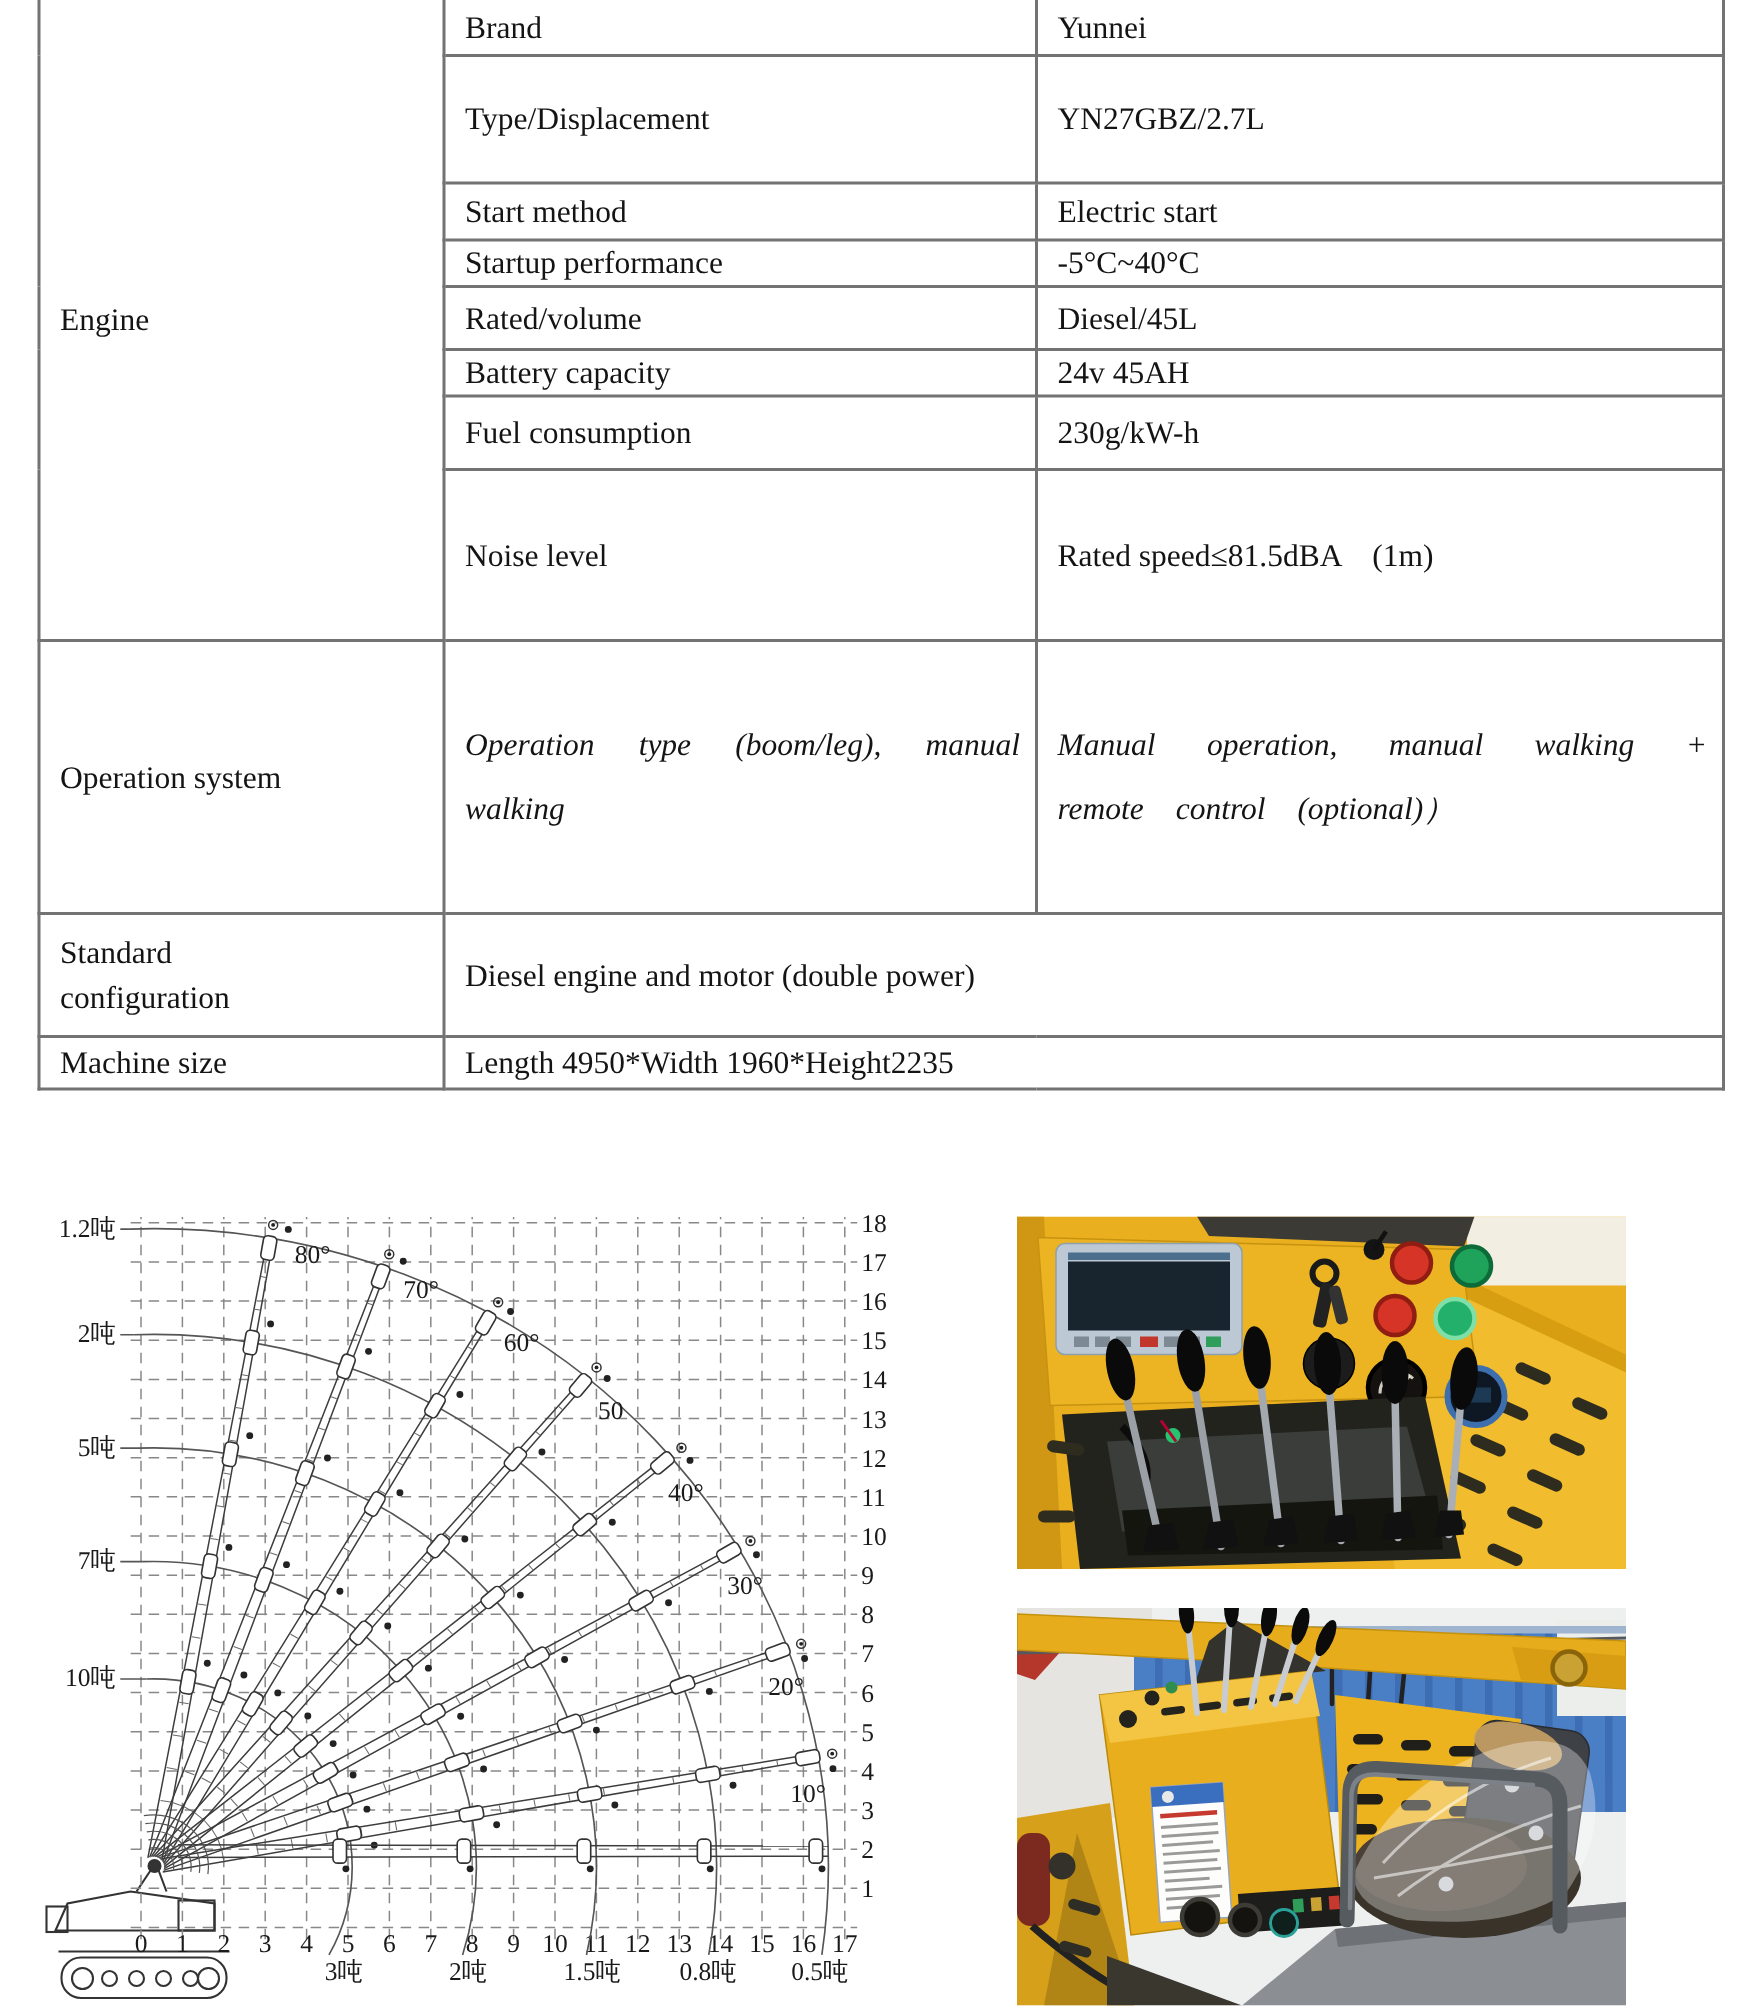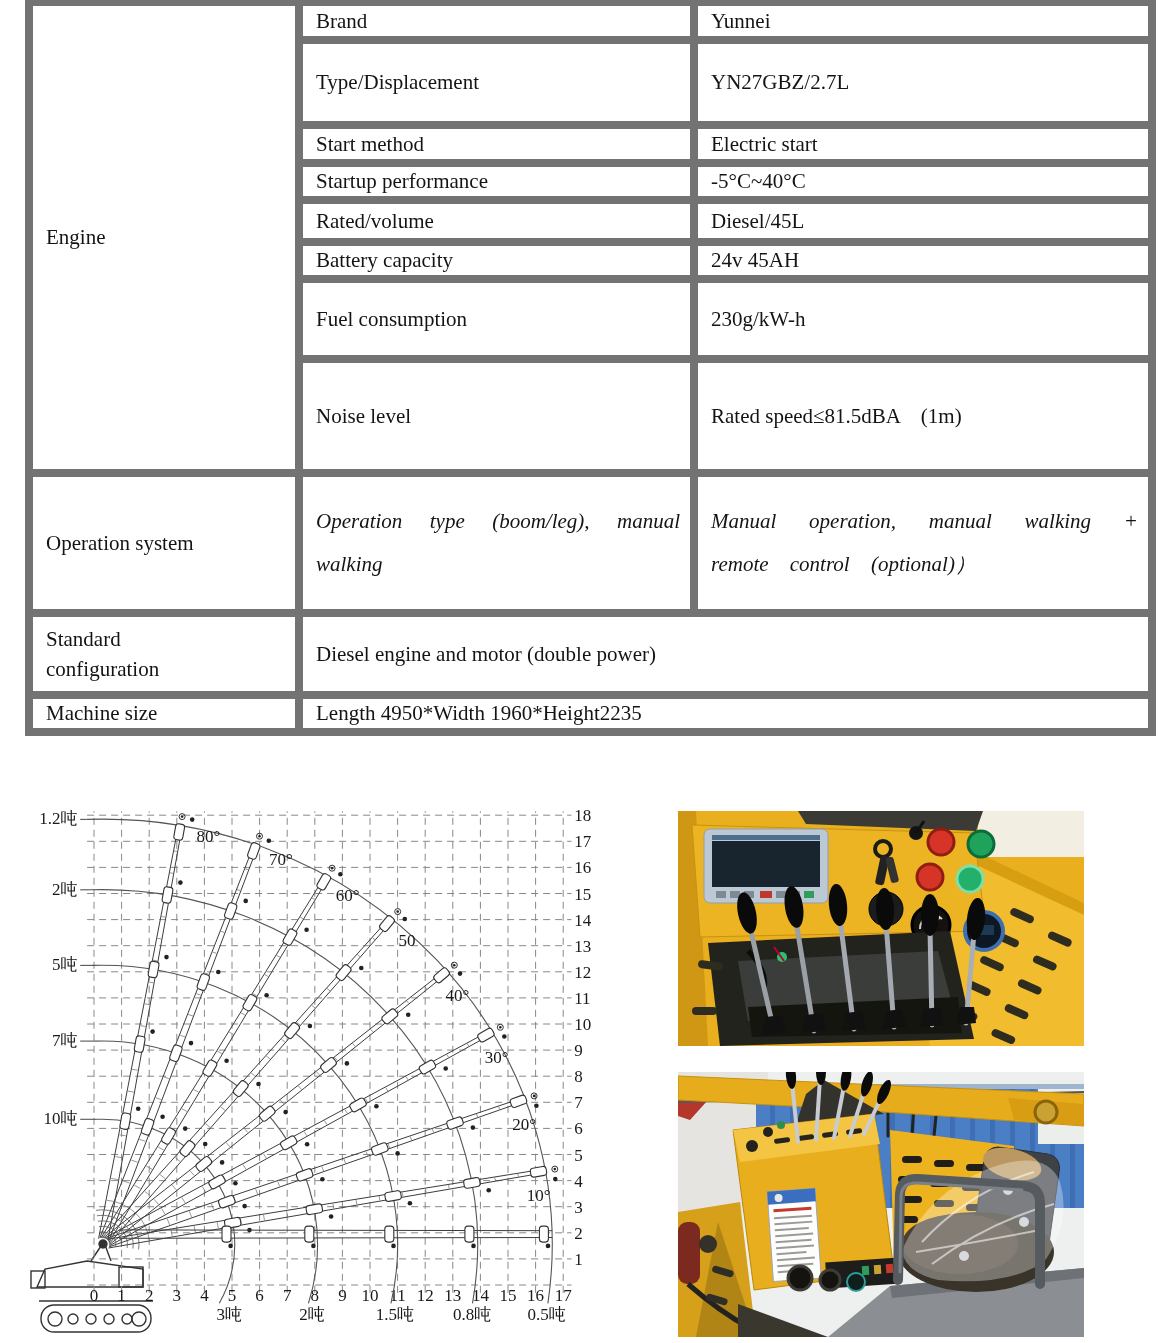--- a/index.html
+++ b/index.html
@@ -1,21 +1,21 @@
 <!DOCTYPE html>
 <html><head>
 <meta charset="utf-8">
 <style>
   html,body{margin:0;padding:0;background:#fff;}
   .page{position:relative;width:1168px;height:1343px;background:#fff;overflow:hidden;
         font-family:"Liberation Serif",serif;color:#111;}
   
   table.spec{position:absolute;left:25px;top:-2px;width:1123px;border-collapse:collapse;
              table-layout:fixed;font-size:21px;color:#141414;}
-  table.spec td{border:8px solid #737373;padding:2px 10px 2px 13px;vertical-align:middle;
+  table.spec td{border:2px solid #737373;padding:2px 10px 2px 13px;vertical-align:middle;
                 overflow:hidden;}
   td.lbl{white-space:pre-line;}
   td.val{white-space:pre-wrap;}
   td.engine-cell{border-top:none;}
   td.justify{text-align:justify;word-spacing:16px;line-height:2.05;padding-right:14px;font-style:italic;}
   
   .fig{position:absolute;}
   svg text{font-family:"Liberation Serif",serif;}
 </style>
 </head>
@@ -48,29 +48,29 @@
       <td class="val">-5°C~40°C</td>
     </tr>
     <tr style="height:42px">
       <td class="lbl">Rated/volume</td>
       <td class="val">Diesel/45L</td>
     </tr>
     <tr style="height:24px">
       <td class="lbl">Battery capacity</td>
       <td class="val">24v 45AH</td>
     </tr>
-    <tr style="height:80px">
+    <tr style="height:49px">
       <td class="lbl">Fuel consumption</td>
       <td class="val">230g/kW-h</td>
     </tr>
     <tr style="height:114px">
       <td class="lbl">Noise level</td>
       <td class="val">Rated speed≤81.5dBA    (1m)</td>
     </tr>
-    <tr style="height:140px">
+    <tr style="height:182px">
       <td class="lbl">Operation system</td>
       <td class="justify">Operation type (boom/leg), manual walking</td>
       <td class="justify">Manual operation, manual walking + remote control (optional)）</td>
     </tr>
     <tr style="height:82px">
       <td class="lbl" style="line-height:1.45">Standard
 configuration</td>
       <td class="val" colspan="2">Diesel engine and motor (double power)</td>
     </tr>
     <tr style="height:35px">

